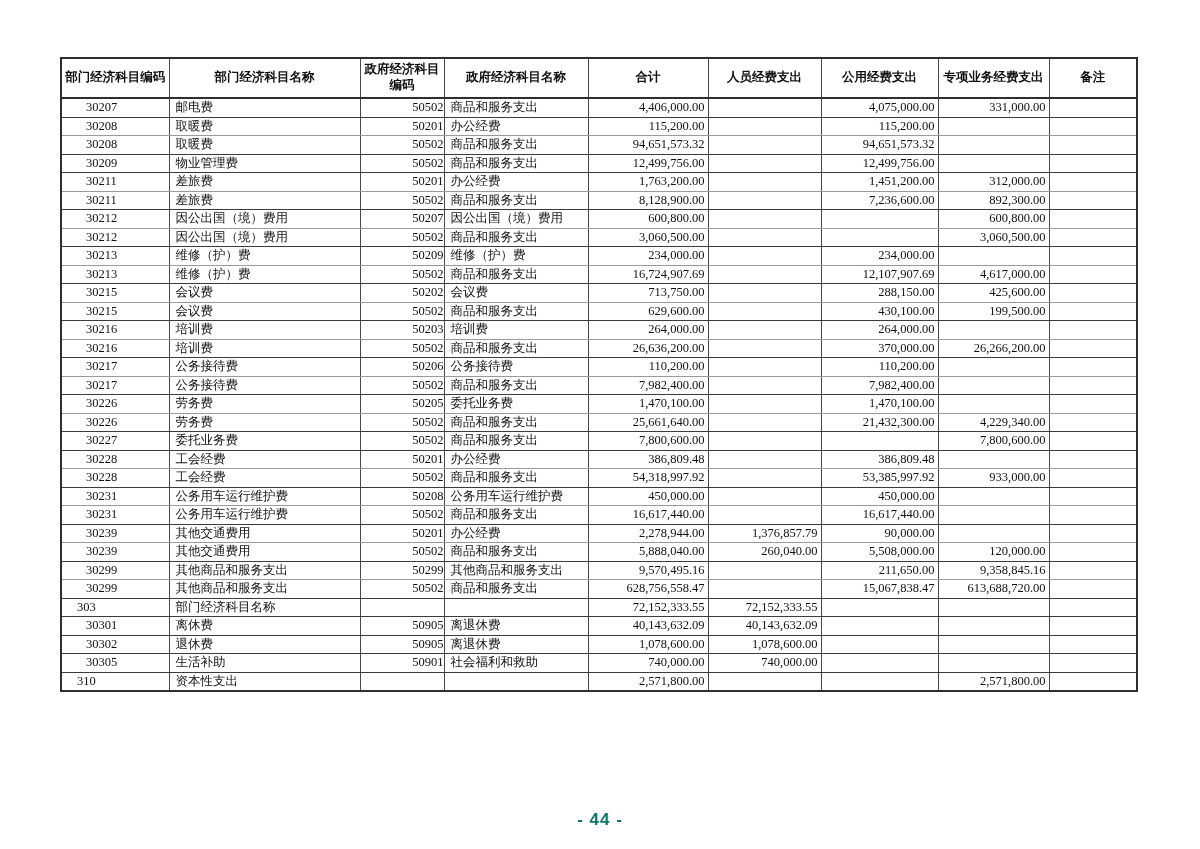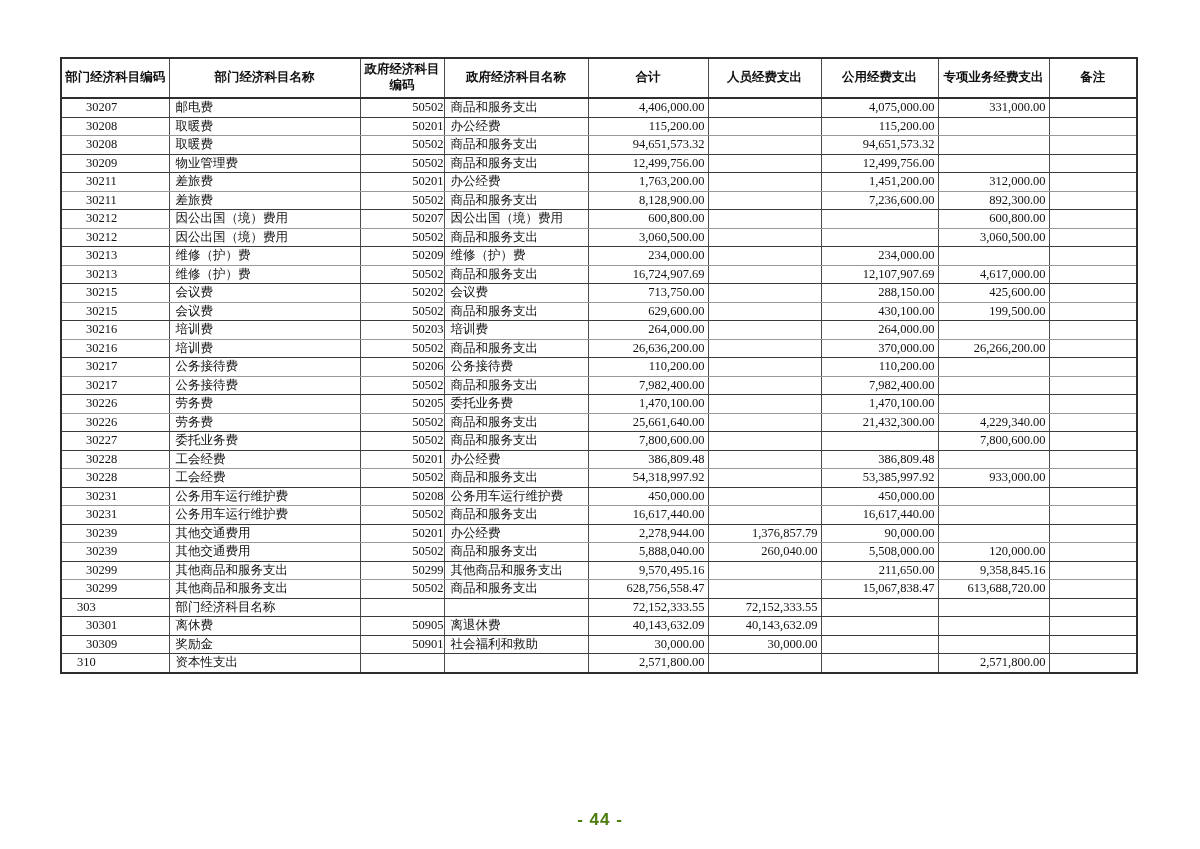--- a/index.html
+++ b/index.html
@@ -29,21 +29,21 @@
   }
   tbody tr.grp-end td{border-bottom:1.7px solid #3c3c3c;}
   td.code{text-align:left;padding-left:15px;}
   td.code.lvl3{padding-left:24px;margin-top:24px;}
   td.name{text-align:left;padding-left:6px;}
   td.gcode{text-align:right;padding-left:22px;margin-left:40px;}
   td.num{text-align:right;padding-right:3px;font-family:"Liberation Serif","DejaVu Serif",serif;}
   .page-footer{
     position:absolute;left:0;top:810px;width:1200px;text-align:center;
     font-family:"Liberation Sans","DejaVu Sans",sans-serif;
-    font-size:17px;font-weight:600;letter-spacing:1px;color:#4d7c0f;
+    font-size:17px;font-weight:600;letter-spacing:1px;color:#0f766e;
   }
 </style>
 </head>
 <body>
 
 <div class="table-wrap">
   <table>
     <colgroup>
       <col style="width:108px">
         <col style="width:191px">
@@ -382,26 +382,37 @@
           <td class="name">离休费</td>
           <td class="gcode">50905</td>
           <td class="name">离退休费</td>
           <td class="num">40,143,632.09</td>
           <td class="num">40,143,632.09</td>
           <td class="num"></td>
           <td class="num"></td>
           <td class="name"></td>
         </tr>
         <tr class="grp-end">
-          <td class="code lvl3">30309</td>
-          <td class="name">奖励金</td>
+          <td class="code lvl3">30302</td>
+          <td class="name">退休费</td>
+          <td class="gcode">50905</td>
+          <td class="name">离退休费</td>
+          <td class="num">1,078,600.00</td>
+          <td class="num">1,078,600.00</td>
+          <td class="num"></td>
+          <td class="num"></td>
+          <td class="name"></td>
+        </tr>
+        <tr class="grp-end">
+          <td class="code lvl3">30305</td>
+          <td class="name">生活补助</td>
           <td class="gcode">50901</td>
           <td class="name">社会福利和救助</td>
-          <td class="num">30,000.00</td>
-          <td class="num">30,000.00</td>
+          <td class="num">740,000.00</td>
+          <td class="num">740,000.00</td>
           <td class="num"></td>
           <td class="num"></td>
           <td class="name"></td>
         </tr>
         <tr class="grp-end">
           <td class="code">310</td>
           <td class="name">资本性支出</td>
           <td class="gcode"></td>
           <td class="name"></td>
           <td class="num">2,571,800.00</td>

